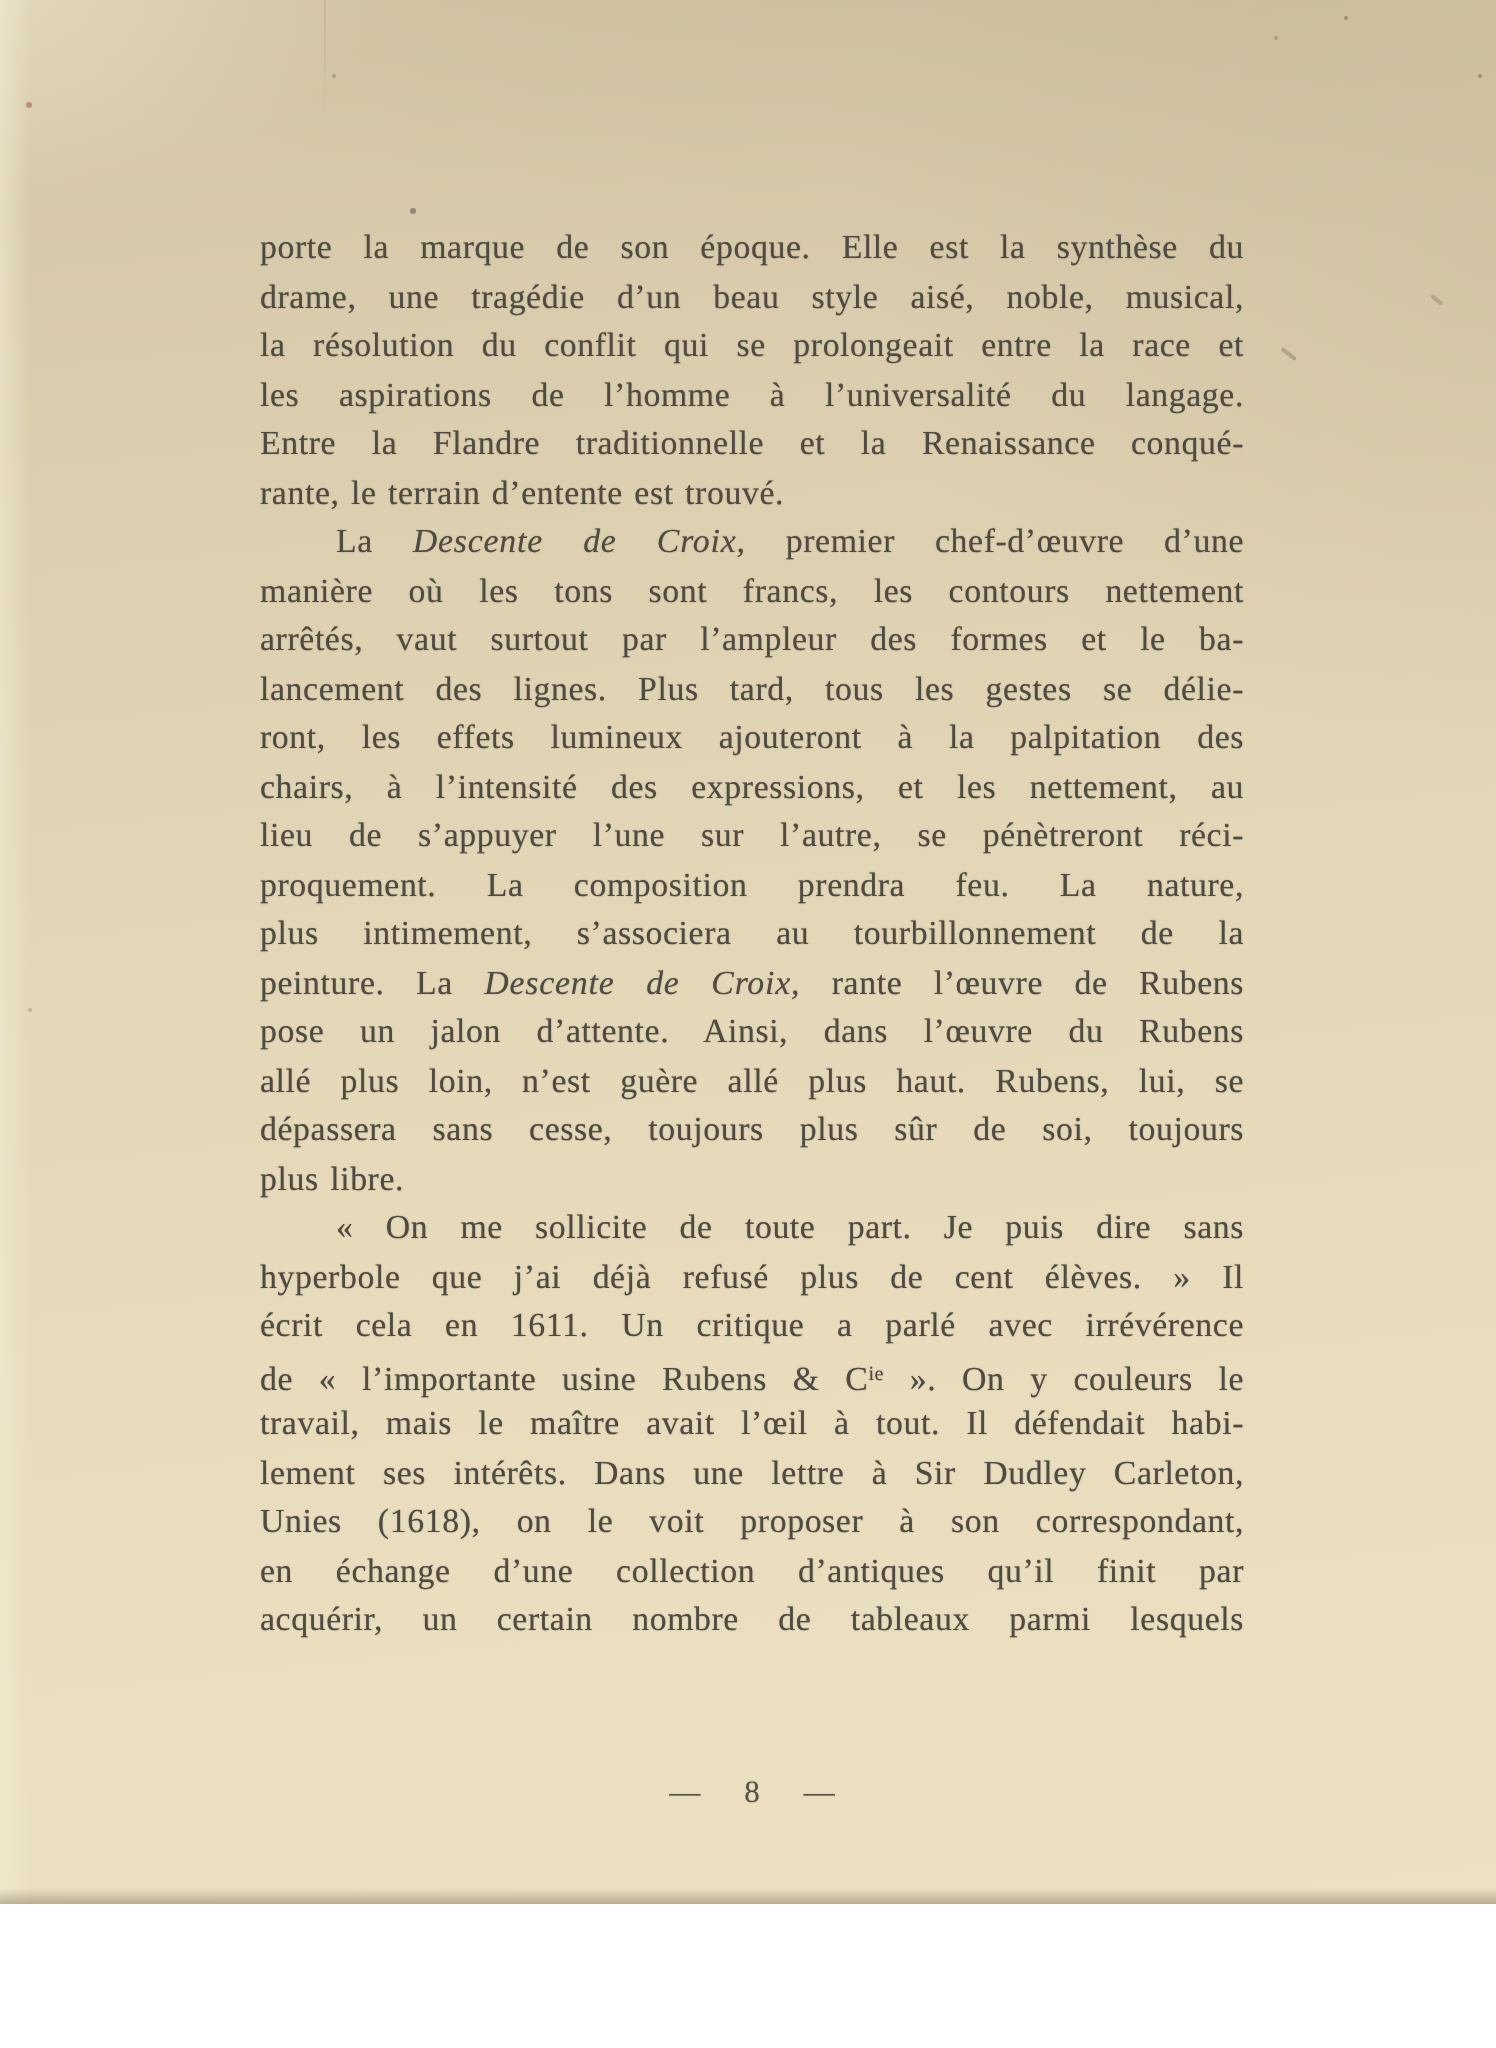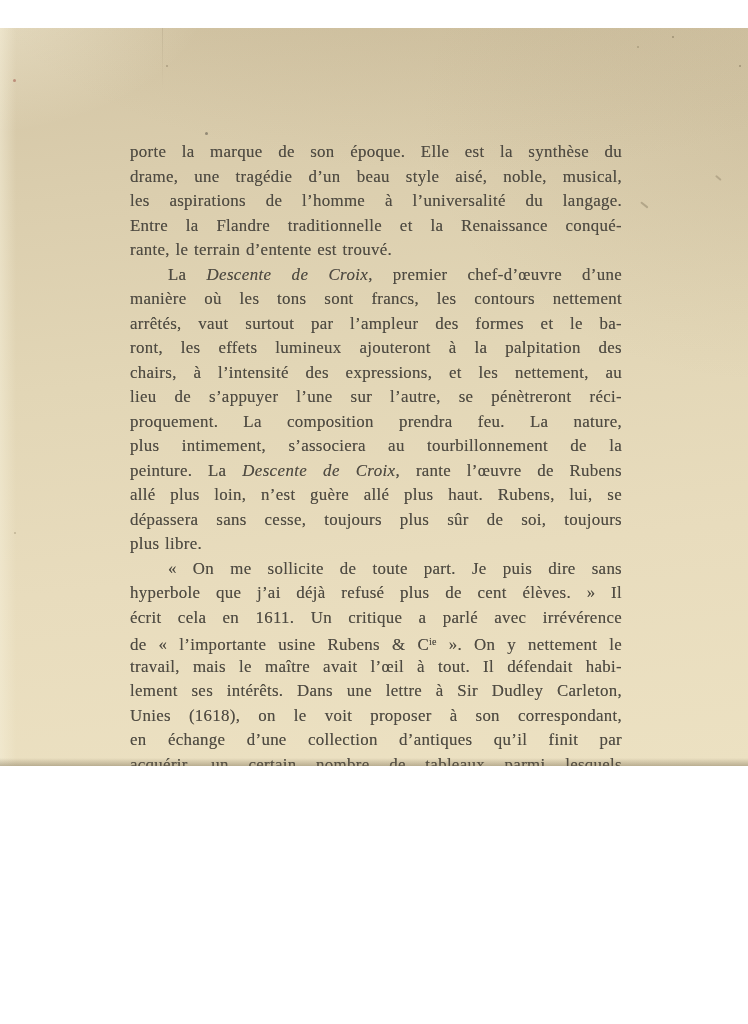--- a/index.html
+++ b/index.html
@@ -1,31 +1,30 @@
 <!DOCTYPE html>
 <html lang="fr"><head>
 <meta charset="utf-8">
 <style>
   html, body { margin: 0; padding: 0; }
   body { width: 748px; height: 1024px; overflow: hidden; }
 
   .page {
     position: relative;
     width: 748px;
-    height: 738px;
+    height: 952px;
     overflow: hidden;
     font-family: "Liberation Serif", "DejaVu Serif", serif;
     color: #4f4b42;
     background:
       radial-gradient(420px 240px at -50px -40px, rgba(248,242,220,0.60), rgba(248,242,220,0) 62%),
       radial-gradient(820px 380px at 62% -90px, rgba(148,128,90,0.17), rgba(148,128,90,0) 62%),
       radial-gradient(620px 460px at 104% 12%, rgba(140,120,85,0.13), rgba(140,120,85,0) 58%),
       linear-gradient(to right, rgba(246,240,218,0.50) 0px, rgba(246,240,218,0) 16px),
       linear-gradient(174deg, #d3c5a5 0%, #dbceae 22%, #e2d6b6 45%, #e8dcbd 70%, #ece1c2 100%);
-    margin-top: 28px;
   }
   
   .page::after {
     content: "";
     position: absolute;
     left: 0; bottom: 0;
     width: 100%; height: 8px;
     background: linear-gradient(to bottom, rgba(104,92,66,0) 0%, rgba(104,92,66,0.38) 100%);
     pointer-events: none;
   }
@@ -89,43 +88,46 @@
 </style>
 </head>
 <body>
 
 <div class="page">
 
   <div class="text-block">
       <div class="paragraph">
         <div class="line">porte la marque de son époque. Elle est la synthèse du</div>
         <div class="line">drame, une tragédie d’un beau style aisé, noble, musical,</div>
+        <div class="line">la résolution du conflit qui se prolongeait entre la race et</div>
         <div class="line">les aspirations de l’homme à l’universalité du langage.</div>
         <div class="line">Entre la Flandre traditionnelle et la Renaissance conqué-</div>
         <div class="line endline">rante, le terrain d’entente est trouvé.</div>
       </div>
       <div class="paragraph indent">
         <div class="line"><span>La </span><span class="it">Descente de Croix,</span><span> premier chef-d’œuvre d’une</span></div>
         <div class="line">manière où les tons sont francs, les contours nettement</div>
         <div class="line">arrêtés, vaut surtout par l’ampleur des formes et le ba-</div>
+        <div class="line">lancement des lignes. Plus tard, tous les gestes se délie-</div>
         <div class="line">ront, les effets lumineux ajouteront à la palpitation des</div>
         <div class="line">chairs, à l’intensité des expressions, et les nettement, au</div>
         <div class="line">lieu de s’appuyer l’une sur l’autre, se pénètreront réci-</div>
         <div class="line">proquement. La composition prendra feu. La nature,</div>
         <div class="line">plus intimement, s’associera au tourbillonnement de la</div>
         <div class="line"><span>peinture. La </span><span class="it">Descente de Croix,</span><span> rante l’œuvre de Rubens</span></div>
+        <div class="line">pose un jalon d’attente. Ainsi, dans l’œuvre du Rubens</div>
         <div class="line">allé plus loin, n’est guère allé plus haut. Rubens, lui, se</div>
         <div class="line">dépassera sans cesse, toujours plus sûr de soi, toujours</div>
         <div class="line endline">plus libre.</div>
       </div>
       <div class="paragraph indent">
         <div class="line">« On me sollicite de toute part. Je puis dire sans</div>
         <div class="line">hyperbole que j’ai déjà refusé plus de cent élèves. » Il</div>
         <div class="line">écrit cela en 1611. Un critique a parlé avec irrévérence</div>
-        <div class="line"><span>de « l’importante usine Rubens &amp; C</span><span class="sup">ie</span><span> ». On y nettement le</span></div>
+        <div class="line"><span>de « l’importante usine Rubens &amp; C</span><span class="sup">ie</span><span> ». On y couleurs le</span></div>
         <div class="line">travail, mais le maître avait l’œil à tout. Il défendait habi-</div>
         <div class="line">lement ses intérêts. Dans une lettre à Sir Dudley Carleton,</div>
         <div class="line">Unies (1618), on le voit proposer à son correspondant,</div>
         <div class="line">en échange d’une collection d’antiques qu’il finit par</div>
         <div class="line">acquérir, un certain nombre de tableaux parmi lesquels</div>
       </div>
     </div>
 
   <div class="footer">
     <span>—</span>

